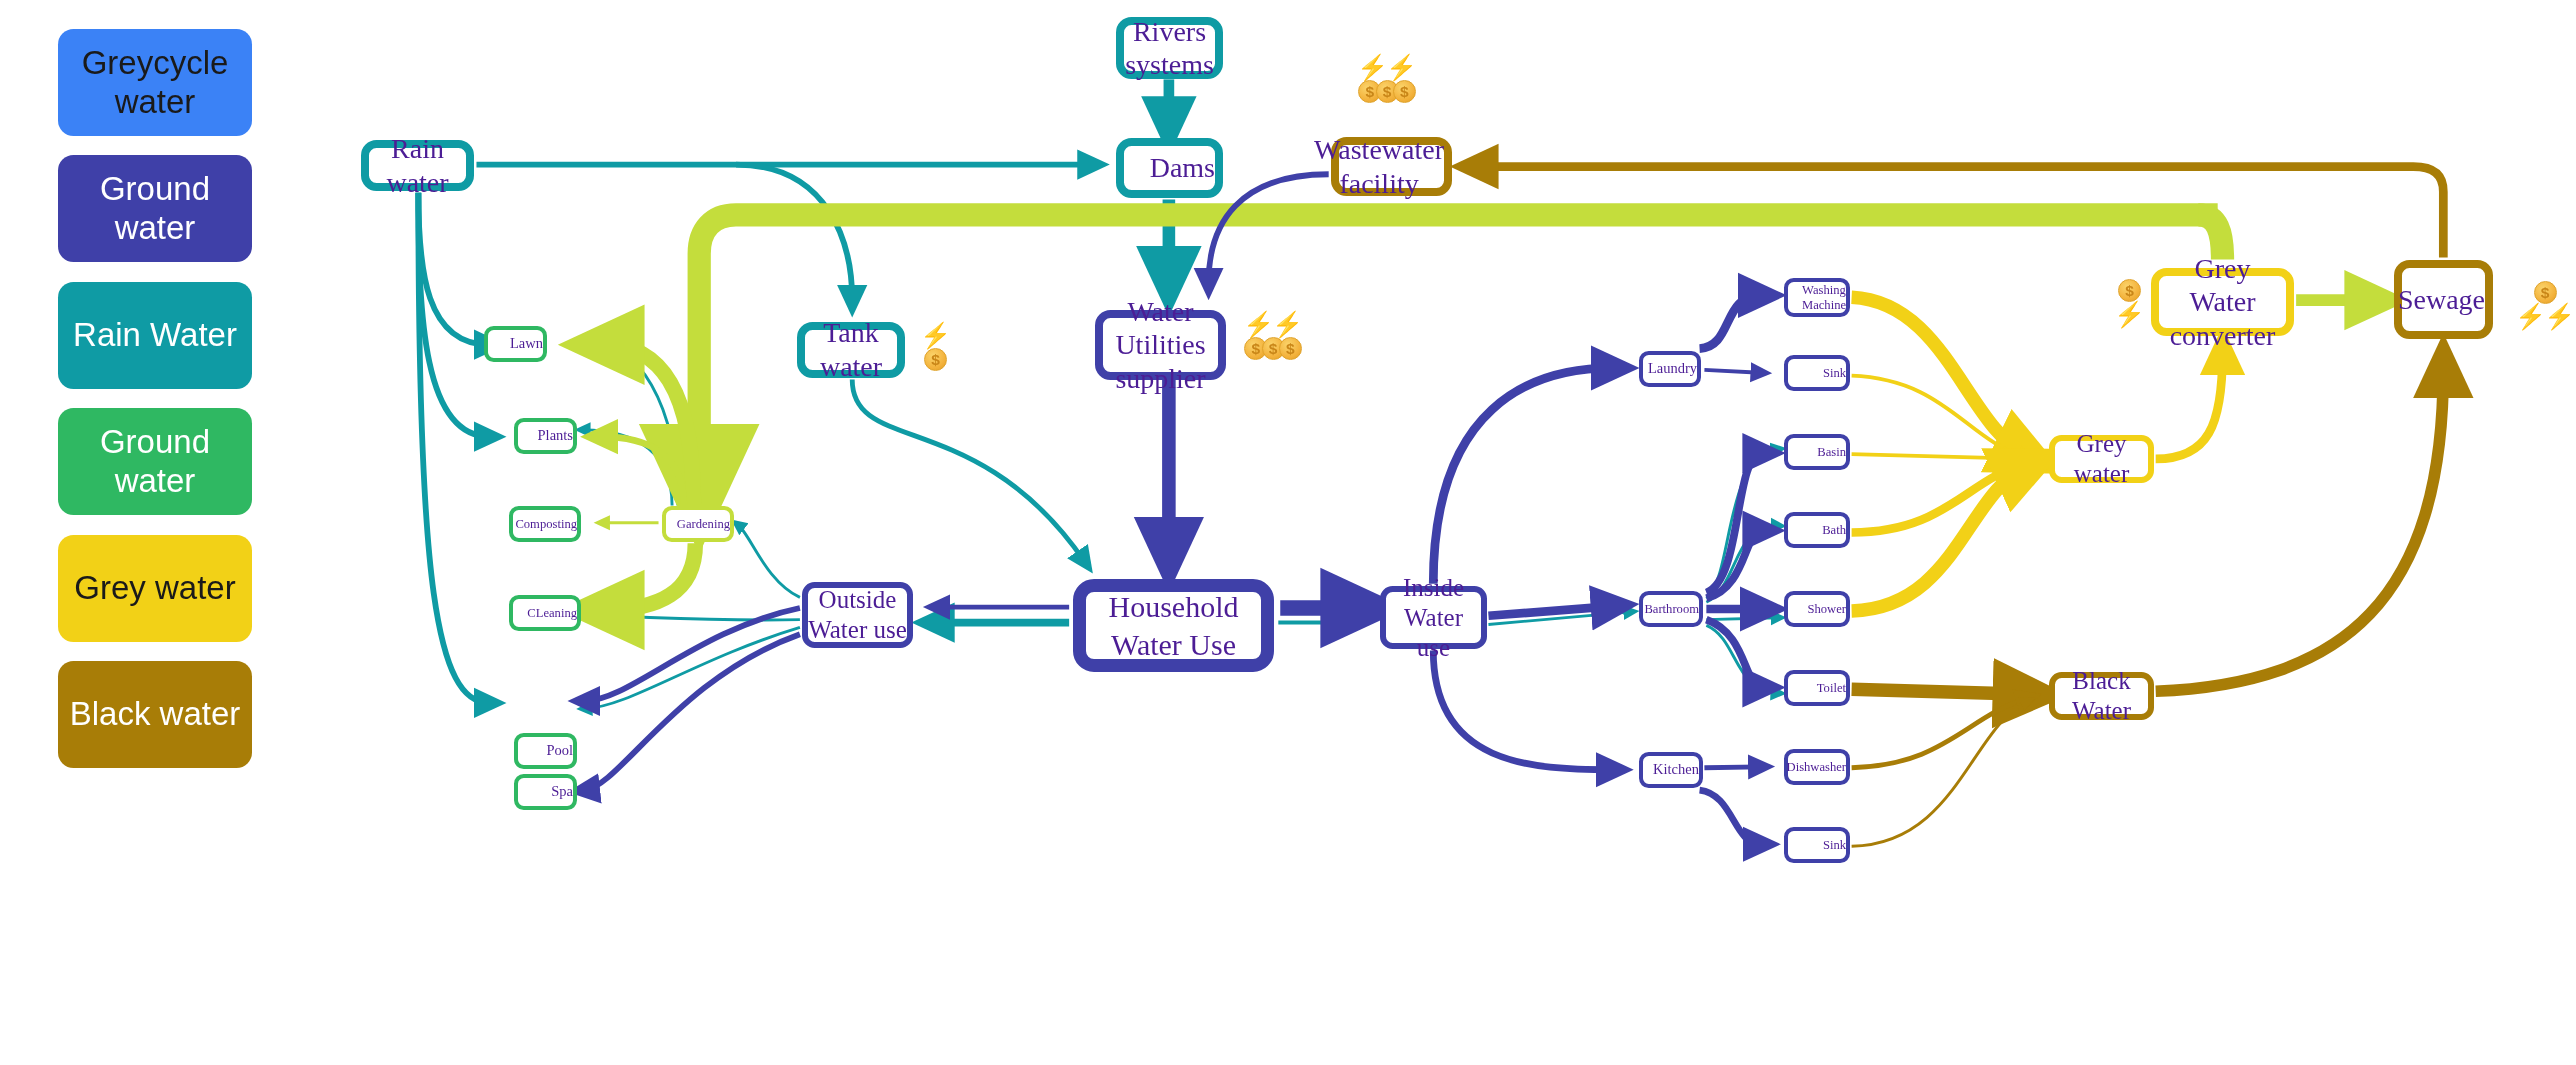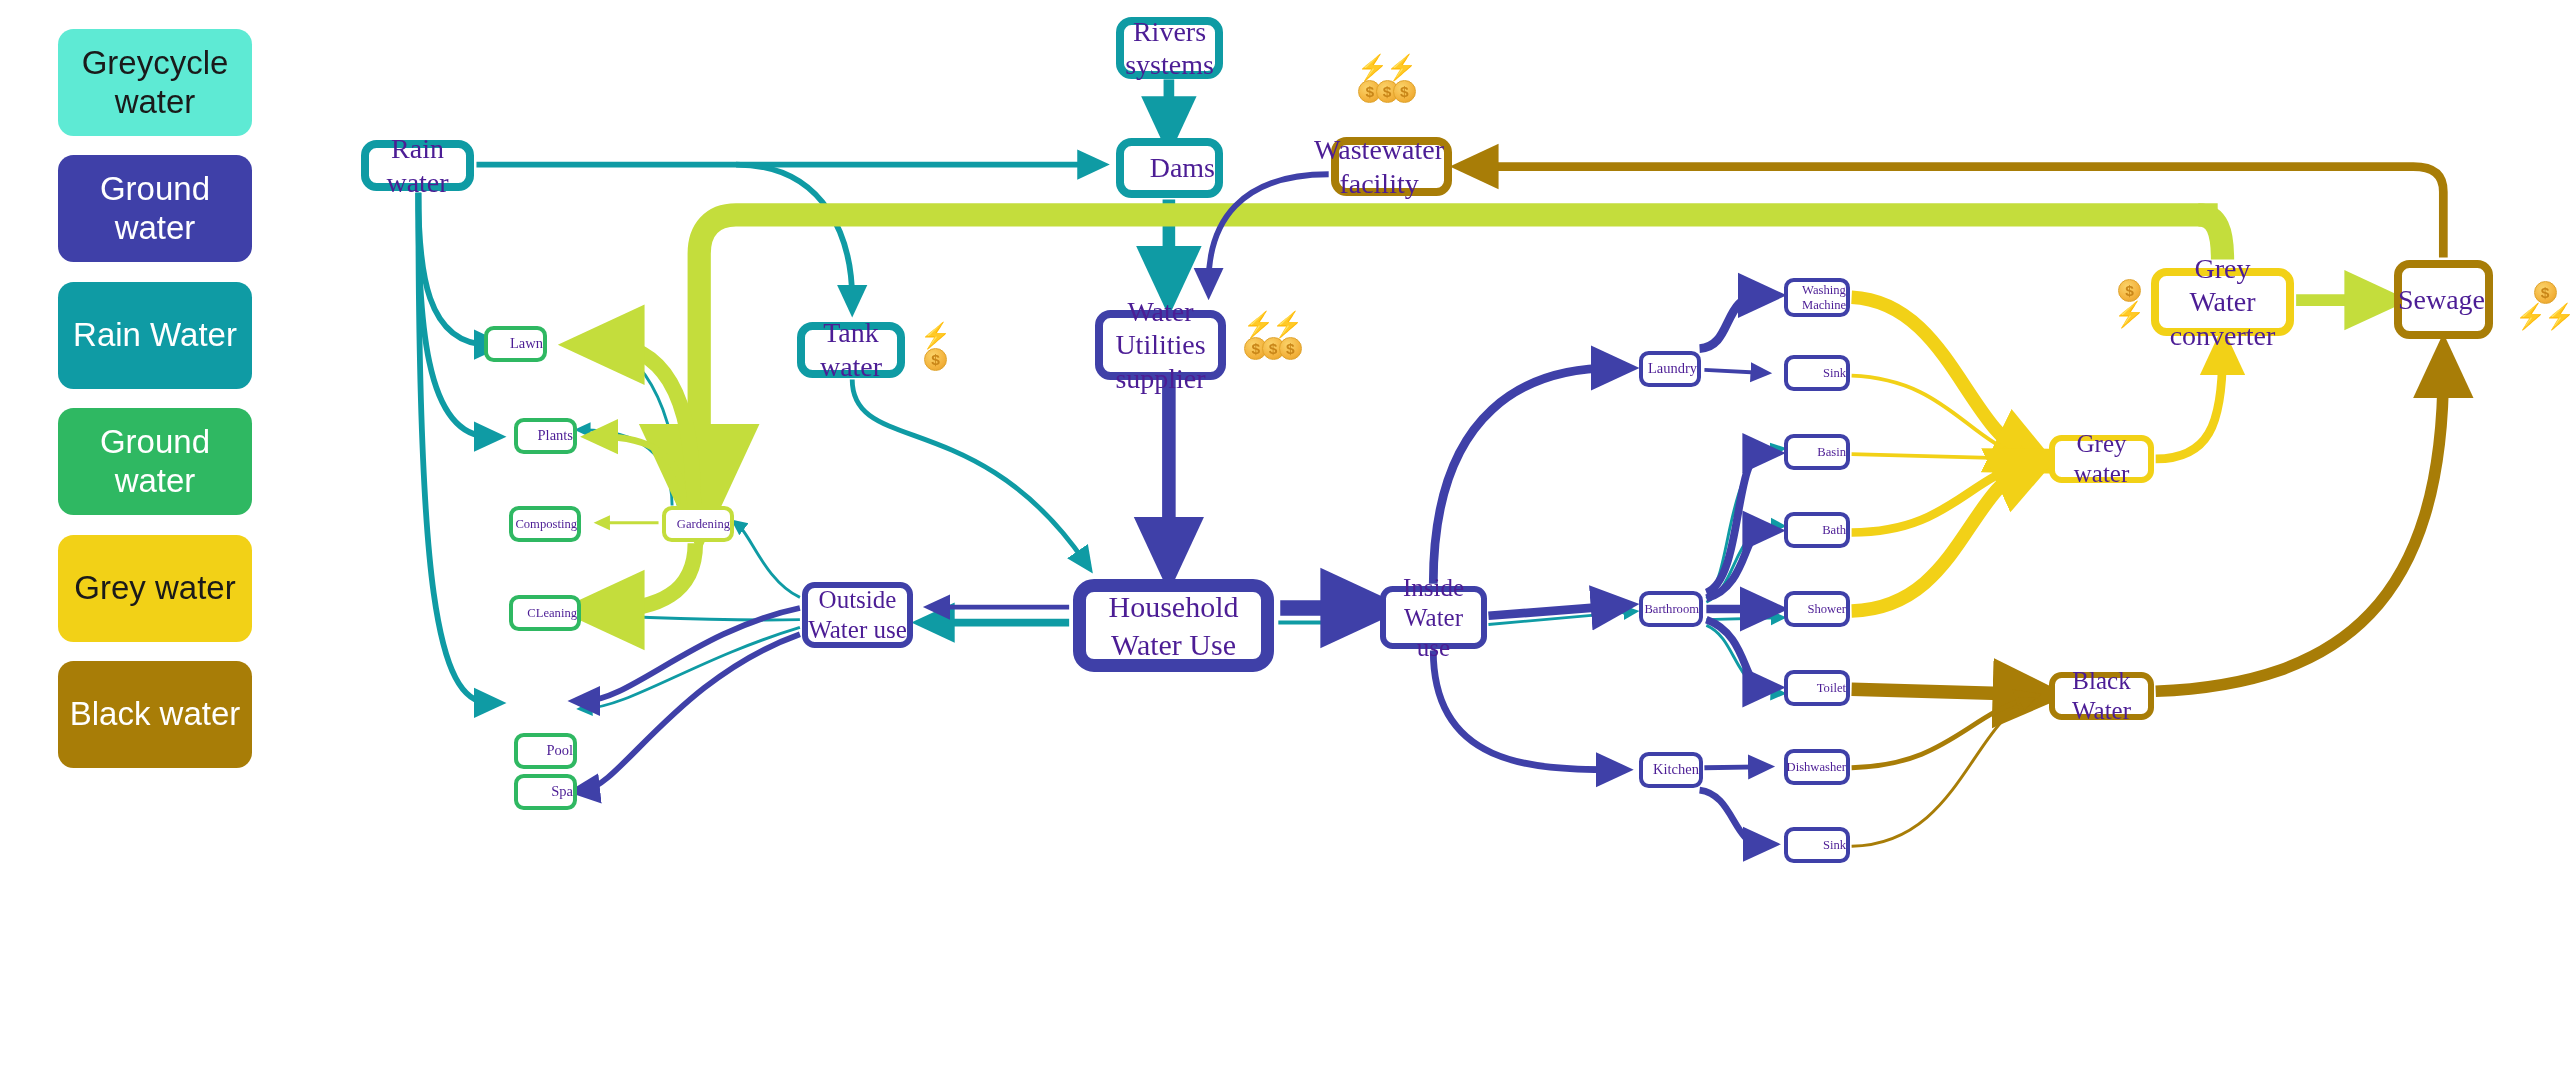--- a/index.html
+++ b/index.html
@@ -56,21 +56,21 @@
     display: flex; align-items: center; justify-content: center;
     margin: 0 -2.9px;
   }
 </style>
 </head>
 <body>
 
 <div id="stage">
 
   <div id="legend">
-    <div class="legend-chip" style="background:#5eead4;color:#1a1a1a;">
+    <div class="legend-chip" style="background:#3b82f6;color:#1a1a1a;">
       <span>Greycycle water</span>
     </div>
     <div class="legend-chip" style="background:#3f40a8;color:#ffffff;">
       <span>Ground water</span>
     </div>
     <div class="legend-chip" style="background:#0f9ba4;color:#ffffff;">
       <span>Rain Water</span>
     </div>
     <div class="legend-chip" style="background:#2fb862;color:#ffffff;">
       <span>Ground water</span>

